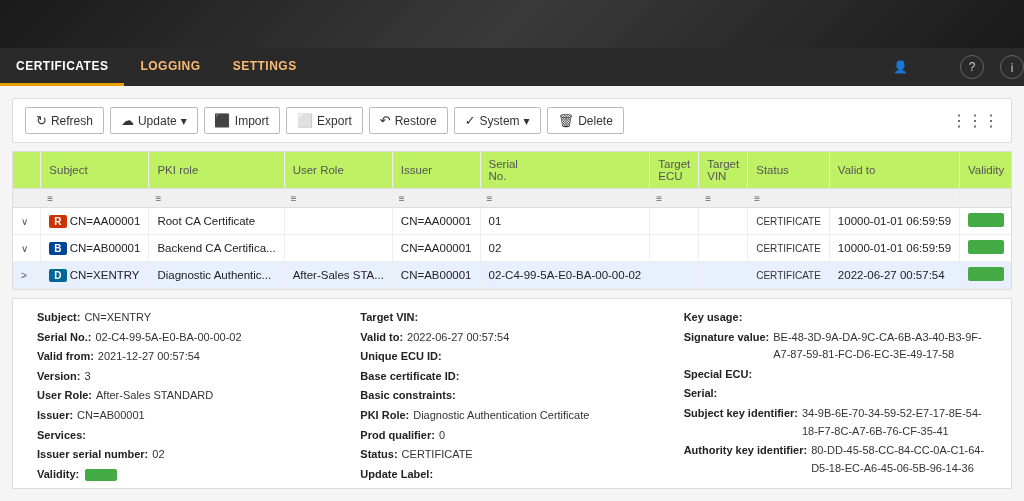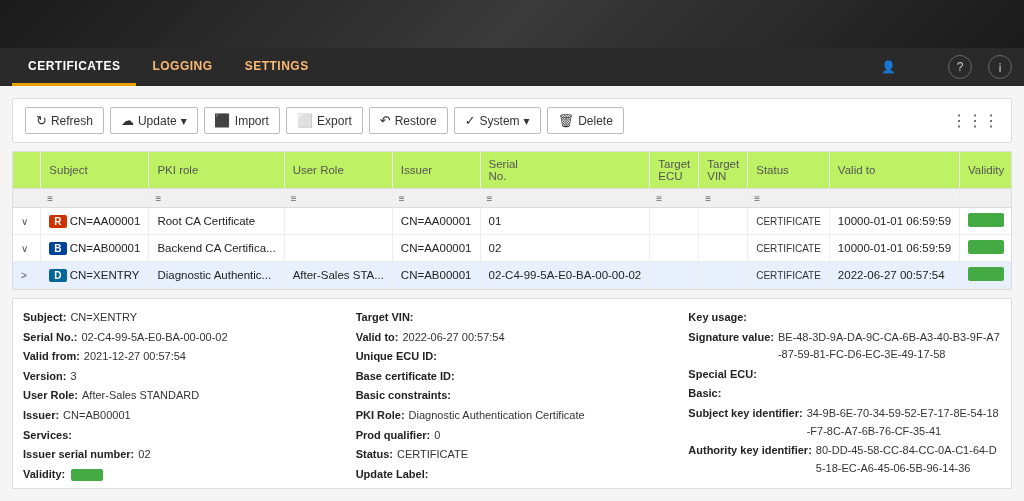--- a/index.html
+++ b/index.html
@@ -33,21 +33,21 @@
       color: white;
       display: block;
     }
 
     
     .nav-bar {
       background: #2a2a2a;
       display: flex;
       align-items: center;
       height: 38px;
-      padding: 0 12px;
+      padding: 0 0;
     }
     .nav-tab {
       padding: 8px 16px;
       color: #fdba74;
       cursor: pointer;
       font-size: 12px;
       font-weight: bold;
       letter-spacing: 0.5px;
       border-bottom: 3px solid transparent;
       height: 38px;
@@ -179,21 +179,21 @@
       height: 14px;
       background: #44aa44;
       border-radius: 2px;
     }
     .status-cert { color: #333; font-size: 10px; }
 
     
     .detail-panel {
       background: white;
       border: 1px solid #ddd;
-      padding: 10px 10px;
+      padding: 10px 24px;
       font-size: 11px;
       flex: 1;
       overflow: auto;
       display: grid;
       grid-template-columns: 1fr 1fr 1fr;
       gap: 2px 20px;
     }
     .detail-col { display: flex; flex-direction: column; gap: 2px; }
     .detail-row { display: flex; gap: 4px; line-height: 1.6; }
     .detail-label { font-weight: bold; white-space: nowrap; }
@@ -449,21 +449,21 @@
         </div>
         <div class="detail-row">
           <span class="detail-label">Signature value:</span>
           <span class="detail-value">BE-48-3D-9A-DA-9C-CA-6B-A3-40-B3-9F-A7-87-59-81-FC-D6-EC-3E-49-17-58</span>
         </div>
         <div class="detail-row">
           <span class="detail-label">Special ECU:</span>
           <span class="detail-value"></span>
         </div>
         <div class="detail-row">
-          <span class="detail-label">Basic:</span>
+          <span class="detail-label">Serial:</span>
           <span class="detail-value"></span>
         </div>
         <div class="detail-row">
           <span class="detail-label">Subject key identifier:</span>
           <span class="detail-value">34-9B-6E-70-34-59-52-E7-17-8E-54-18-F7-8C-A7-6B-76-CF-35-41</span>
         </div>
         <div class="detail-row">
           <span class="detail-label">Authority key identifier:</span>
           <span class="detail-value">80-DD-45-58-CC-84-CC-0A-C1-64-D5-18-EC-A6-45-06-5B-96-14-36</span>
         </div>

